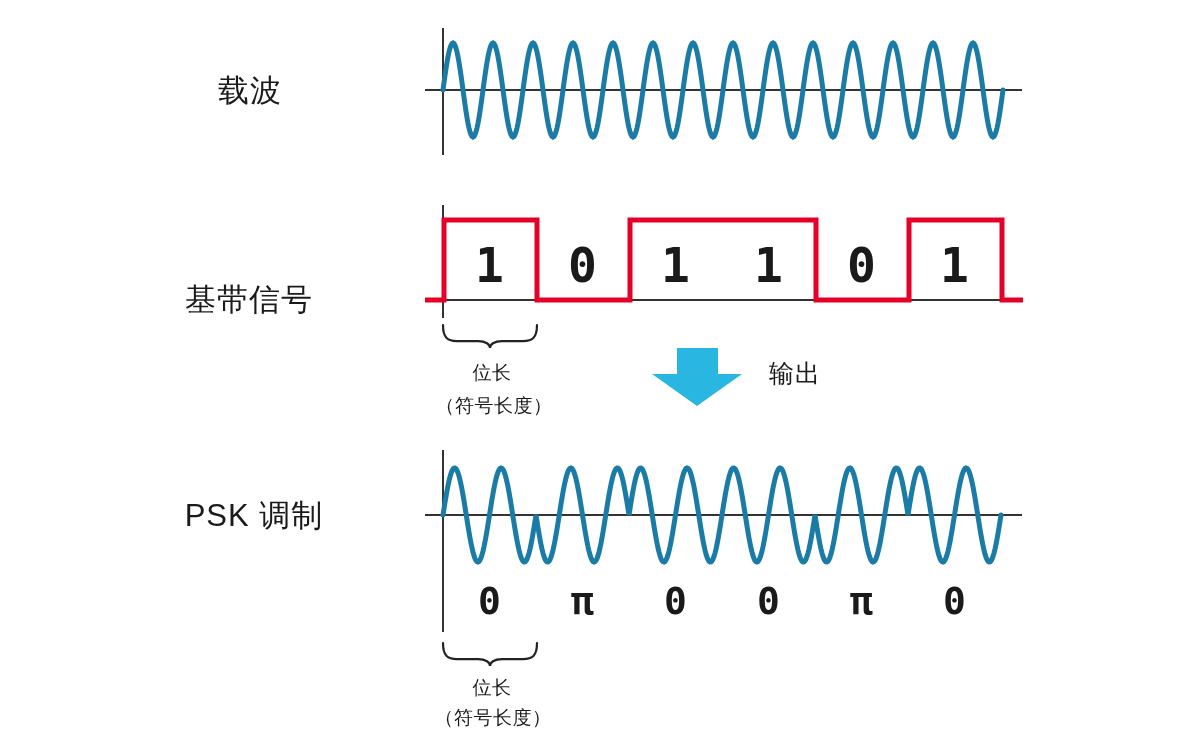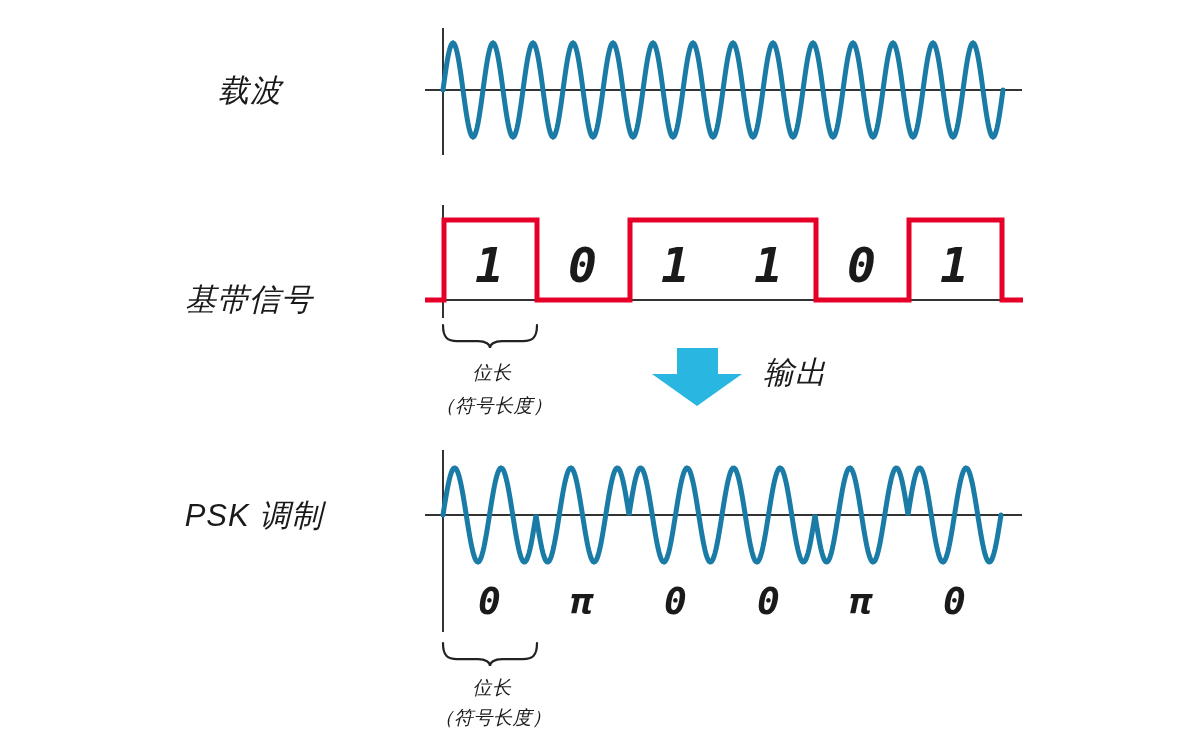--- a/index.html
+++ b/index.html
@@ -2,33 +2,32 @@
 <html><head>
 <meta charset="utf-8">
 <style>
   html,body{margin:0;padding:0;background:#fff;}
   .stage{
     position:relative;
     width:1200px;height:750px;
     background:#ffffff;
     overflow:hidden;
     font-family:"Liberation Sans","DejaVu Sans",sans-serif;
-    font-style:italic;
   }
   svg.canvas{position:absolute;left:0;top:0;}
   .lbl{
     position:absolute;
     transform:translate(-50%,-50%);
     color:var(--text,#1a1a1a);
     white-space:nowrap;
     font-weight:400;
   }
   .row-label{font-size:31px;letter-spacing:1px;}
   .small-label{font-size:19px;letter-spacing:0.5px;}
-  .output-label{font-size:31px;letter-spacing:1px;}
+  .output-label{font-size:25px;letter-spacing:1px;}
   .num{
     position:absolute;
     transform:translate(-50%,-50%);
     font-family:"DejaVu Sans Mono","Liberation Mono",monospace;
     font-weight:bold;
     color:var(--text,#1a1a1a);
   }
   .bitnum{font-size:48px;}
   .phasenum{font-size:38px;}
 </style>

